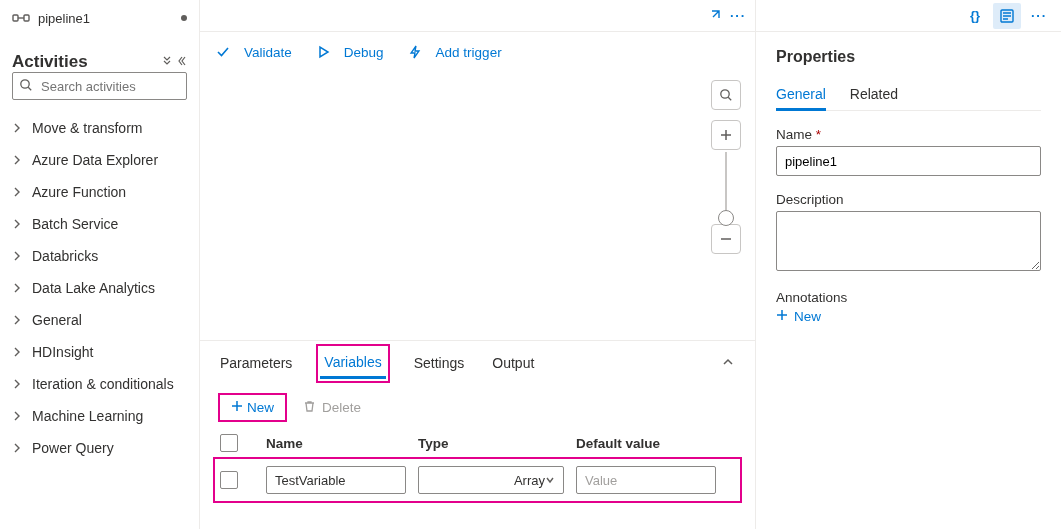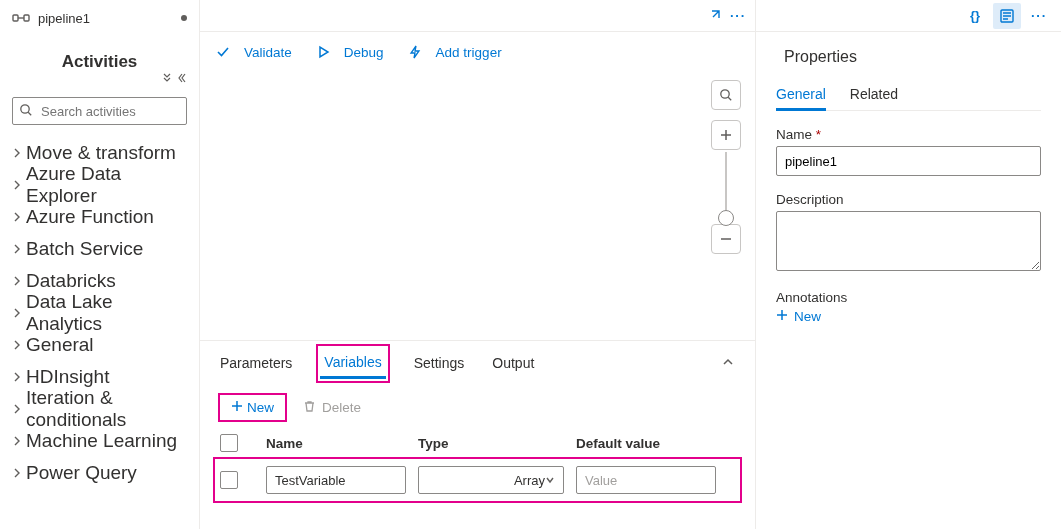--- a/index.html
+++ b/index.html
@@ -34,22 +34,20 @@
   .tab-title { font-size: 13px; color:#323130; }
   .dirty-dot {
     margin-left: auto;
     width: 6px; height: 6px;
     background:#605e5c;
     border-radius:50%;
   }
   .activities-head {
     display:flex; align-items:center;
     margin-top: 20px;
-    margin-bottom: 10px;
-    flex-direction: column;
   }
   .activities-head h2 {
     font-size: 17px; font-weight:600;
     margin:0;
   }
   .collapse-ctrl { margin-left:auto; display:flex; gap:2px; color:#605e5c; font-size:12px;}
   .search-box {
     display:flex; align-items:center;
     border:1px solid #8a8886;
     border-radius:2px;
@@ -60,24 +58,24 @@
   }
   .search-box input {
     border:none; outline:none; flex:1;
     font-size:13px; color:#323130;
     background:transparent;
   }
   .cat-list { margin-top:12px; }
   .cat-item {
     display:flex; align-items:center;
     height:32px;
-    gap:4px;
+    gap:10px;
     cursor:pointer;
     color:#323130;
-    font-size:19px;
+    font-size:14px;
   }
   .chev { display:flex; align-items:center; color:#605e5c; }
   .chev svg{display:block;}
   
   .main {
     position:absolute;
     left:200px; top:0;
     width:556px; height:529px;
     border-right:1px solid #edebe9;
   }
@@ -224,21 +222,21 @@
     border-bottom:1px solid #edebe9;
     display:flex;align-items:center;justify-content:flex-end;
     gap:4px;padding:0 8px;
   }
   .tb-btn {
     width:28px;height:26px;display:flex;align-items:center;justify-content:center;
     color:#0078d4;cursor:pointer;border-radius:2px;
   }
   .tb-btn.active{background:#deecf9;}
   .props-content { padding:16px 20px; }
-  .props-content h3 { font-size:16px;font-weight:400;margin:0 0 14px 8px;}
+  .props-content h3 { font-size:16px;font-weight:700;margin:0 0 14px 0;}
   .prop-tabs {
     display:flex;gap:24px;border-bottom:1px solid #edebe9;
     margin-bottom:16px;font-size:14px;
   }
   .prop-tab { padding:6px 0;cursor:pointer;color:#323130;}
   .prop-tab.active{color:#0078d4;border-bottom:3px solid #0078d4;margin-bottom:-1px;}
   .fld-label{font-size:13.5px;margin-bottom:4px;display:block;}
   .req{color:#a80000;}
   .fld-input{width:100%;height:30px;border:1px solid #8a8886;border-radius:2px;padding:0 8px;font-size:13px;}
   .fld-textarea{width:100%;height:60px;border:1px solid #8a8886;border-radius:2px;padding:6px 8px;font-size:13px;resize:both;}

